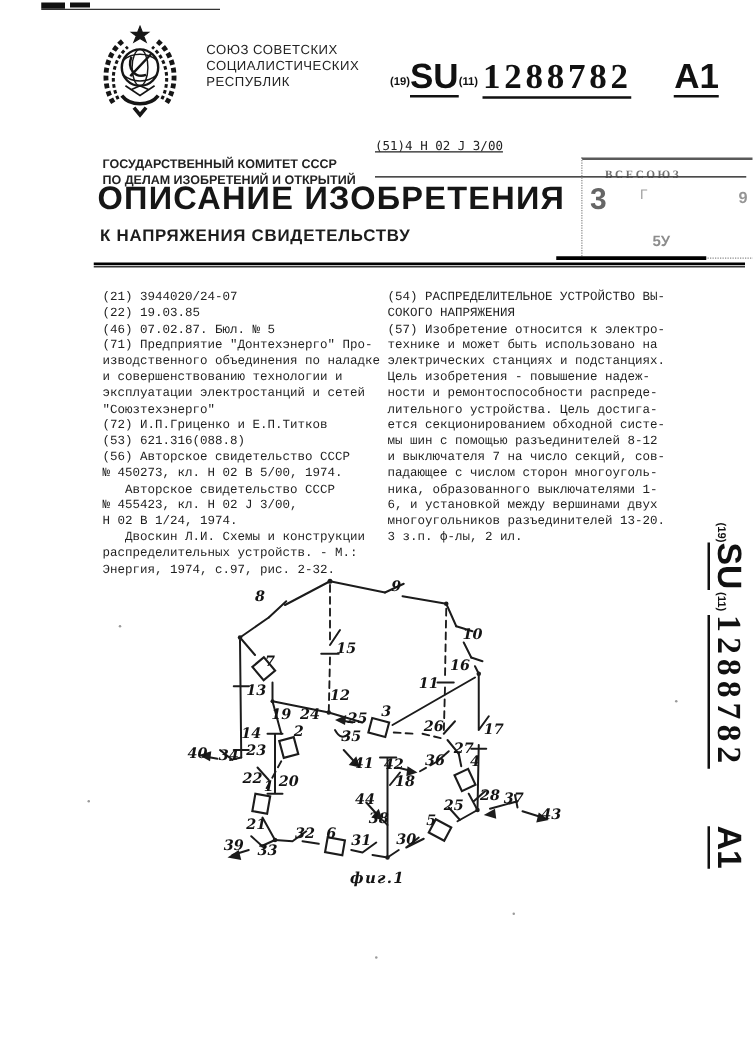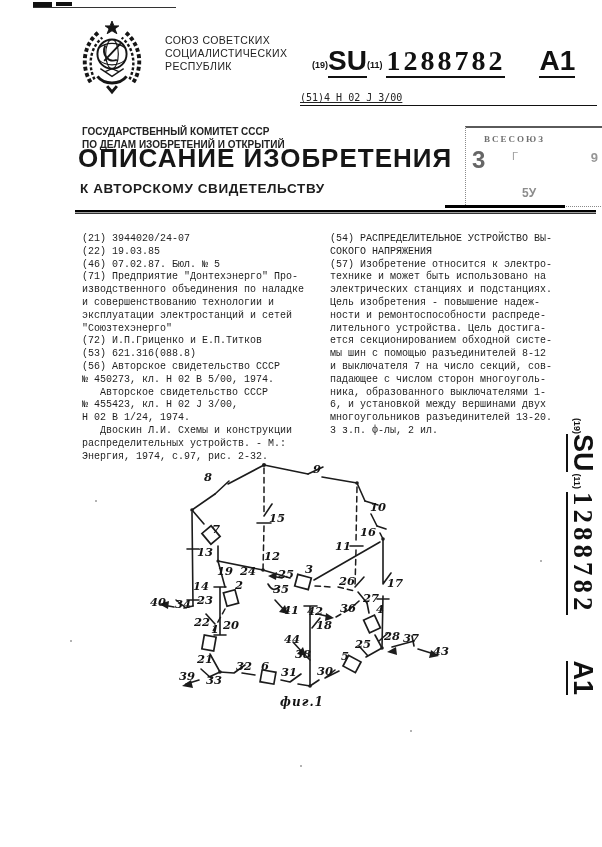--- a/index.html
+++ b/index.html
@@ -14,22 +14,22 @@
   
   .country{left:165px;top:34px;font-size:10.5px;font-weight:normal;line-height:13px;
     letter-spacing:.4px;white-space:pre;color:#222;}
   
   .publine{left:312px;top:46px;width:286px;display:flex;align-items:baseline;color:#111;}
   .pub-small{font-size:9px;font-weight:bold;position:relative;top:-2px;}
   .pub-big{font-family:"Liberation Serif", serif;font-weight:bold;font-size:28px;
     border-bottom:2.5px solid #111;line-height:30px;}
   .pub-num{letter-spacing:3px;margin-left:4px;}
   .pub-kind{margin-left:34px;font-family:"Liberation Sans", sans-serif;}
-  .ipcline{left:300px;top:92px;width:297px;border-bottom:1.6px solid #111;
-    font-family:"DejaVu Sans Mono", monospace;font-size:10px;padding-bottom:2px;color:#222;}
+  .ipcline{left:300px;top:112px;width:297px;border-bottom:1.6px solid #111;
+    font-family:"DejaVu Sans Mono", monospace;font-size:10px;padding-bottom:18px;color:#222;}
   .ipcline span{text-decoration:underline;}
   .committee{left:82px;top:126px;font-size:10px;font-weight:bold;line-height:12.5px;
     white-space:pre;color:#222;}
   .doctitle{left:78px;top:143px;font-size:26px;font-weight:bold;letter-spacing:1px;color:#161616;}
   .subtitle{left:80px;top:181px;font-size:13.5px;font-weight:bold;letter-spacing:.6px;color:#1d1d1d;}
   .divider{left:75px;top:210px;width:521px;height:4px;
     background:linear-gradient(#000 55%,#fff 56%,#333 70%);}
   .stampbar{left:445px;top:205px;width:120px;height:3px;background:#000;}
   
   .stamp{left:465px;top:126px;width:146px;height:78px;border:1px dotted #8a8a8a;
@@ -37,21 +37,21 @@
   .stamp .s-top{position:absolute;left:18px;top:6px;font-size:9px;font-weight:bold;
     letter-spacing:2px;font-family:"Liberation Serif", serif;opacity:.75;filter:blur(.4px);}
   .stamp .s-big{position:absolute;left:6px;top:18px;font-size:24px;font-weight:bold;opacity:.8;}
   .stamp .s-mid{position:absolute;left:46px;top:22px;font-size:11px;opacity:.5;}
   .stamp .s-right{position:absolute;right:14px;top:22px;font-size:13px;font-weight:bold;opacity:.55;}
   .stamp .s-bottom{position:absolute;left:56px;bottom:6px;font-size:12px;font-weight:bold;opacity:.6;}
   
   .col{font-family:Liberation Mono, monospace;font-size:10px;line-height:12.8px;
     white-space:pre;color:#1f1f1f;}
   .col-left{left:82px;top:233px;width:226px;}
-  .col-right{left:310px;top:233px;width:236px;margin-left:20px;}
+  .col-right{left:310px;top:233px;width:236px;}
   
   .figure{left:62px;top:456px;}
   .fig-line{stroke:#1c1c1c;stroke-width:1.6;fill:none;stroke-linecap:round;}
   .fig-dash{stroke:#1c1c1c;stroke-width:1.5;fill:none;stroke-dasharray:5.5,4;stroke-linecap:round;}
   .fig-box{stroke:#1c1c1c;stroke-width:1.7;fill:#ffffff;}
   .fig-num{font-family:"DejaVu Serif", serif;font-style:italic;font-weight:bold;
     font-size:11.5px;fill:#141414;text-anchor:middle;}
   .fig-caption{font-family:"DejaVu Serif", serif;font-style:italic;font-weight:bold;
     font-size:12px;fill:#141414;text-anchor:middle;letter-spacing:1px;}
   .fig-arrow{fill:#1c1c1c;stroke:none;}
@@ -107,21 +107,21 @@
 
 <div class="abs stamp">
   <span class="s-top">ВСЕСОЮЗ</span>
   <span class="s-big">3</span>
   <span class="s-mid">Г</span>
   <span class="s-right">9</span>
   <span class="s-bottom">5У</span>
 </div>
 
 <div class="abs doctitle">ОПИСАНИЕ ИЗОБРЕТЕНИЯ</div>
-<div class="abs subtitle">К АВТОРСКОМУ СВИДЕТЕЛЬСТВУ</div>
+<div class="abs subtitle">К НАПРЯЖЕНИЯ СВИДЕТЕЛЬСТВУ</div>
 
 <div class="abs stampbar"></div>
 <div class="abs divider"></div>
 
 <div class="abs col col-left">(21) 3944020/24-07
 (22) 19.03.85
 (46) 07.02.87. Бюл. № 5
 (71) Предприятие "Донтехэнерго" Про-
 изводственного объединения по наладке
 и совершенствованию технологии и

